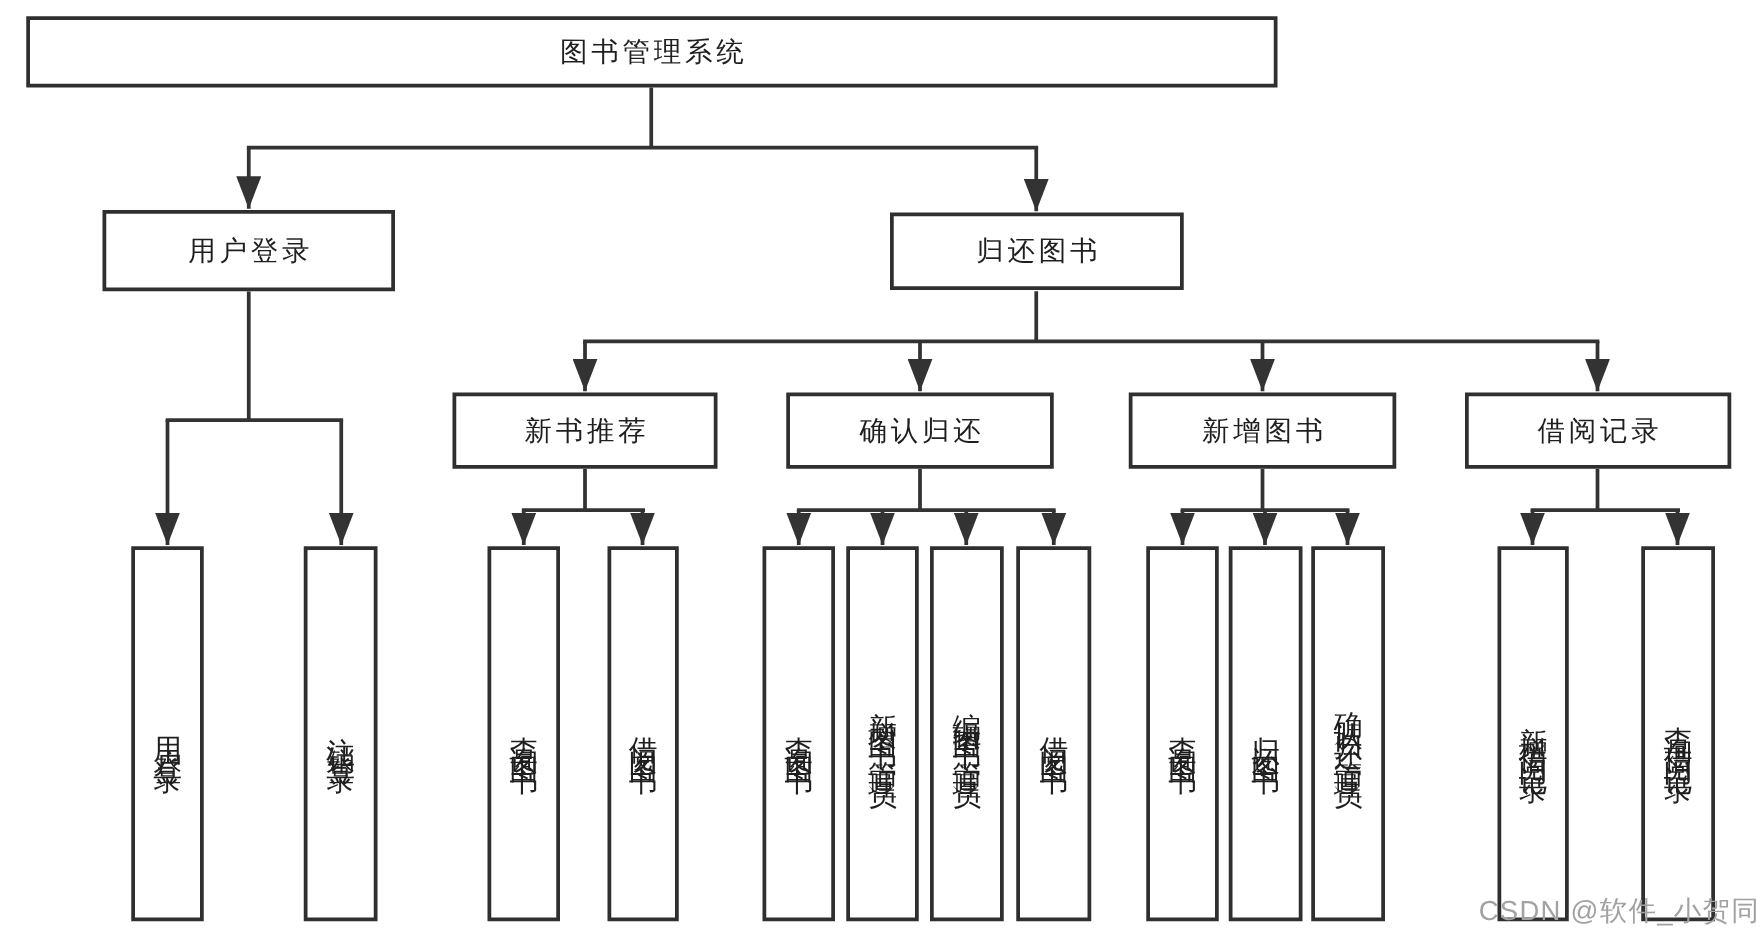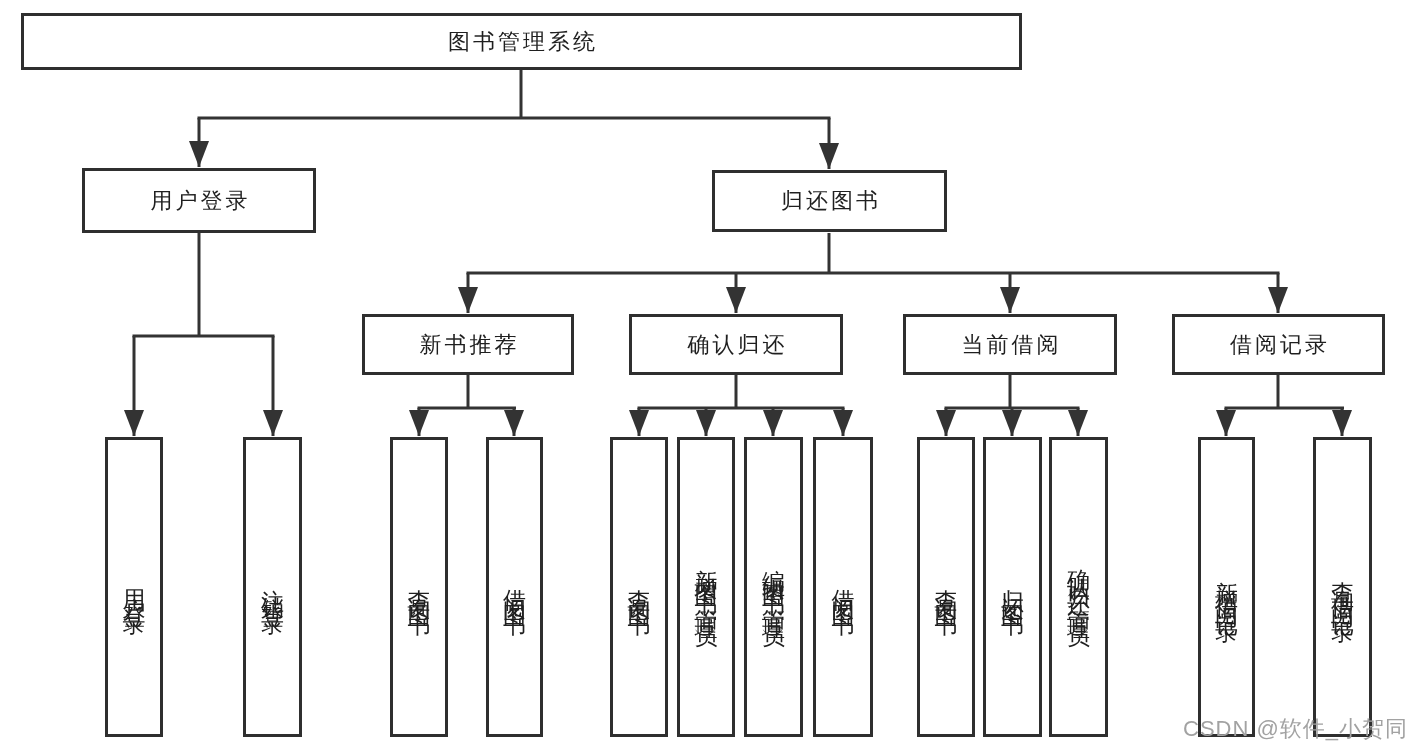--- a/index.html
+++ b/index.html
@@ -130,21 +130,21 @@
     </g>
   </svg>
 
   <div class="node hnode" style="left:21px; top:13px; width:1001px; height:57px;">图书管理系统</div>
 
   <div class="node hnode" style="left:82px; top:168px; width:234px; height:65px;">用户登录</div>
   <div class="node hnode" style="left:712px; top:170px; width:235px; height:62px;">归还图书</div>
 
   <div class="node hnode" style="left:362px; top:314px; width:212px; height:61px;">新书推荐</div>
   <div class="node hnode" style="left:629px; top:314px; width:214px; height:61px;">确认归还</div>
-  <div class="node hnode" style="left:903px; top:314px; width:214px; height:61px;">当前借阅</div>
+  <div class="node hnode" style="left:903px; top:314px; width:214px; height:61px;">新增图书</div>
   <div class="node hnode" style="left:1172px; top:314px; width:213px; height:61px;">借阅记录</div>
 
   <div class="node vnode" style="left:105px;">
     <span class="vtext">用户登录</span>
   </div>
   <div class="node vnode" style="left:243px; width:59px;">
     <span class="vtext">注销登录</span>
   </div>
 
   <div class="node vnode" style="left:390px;">

